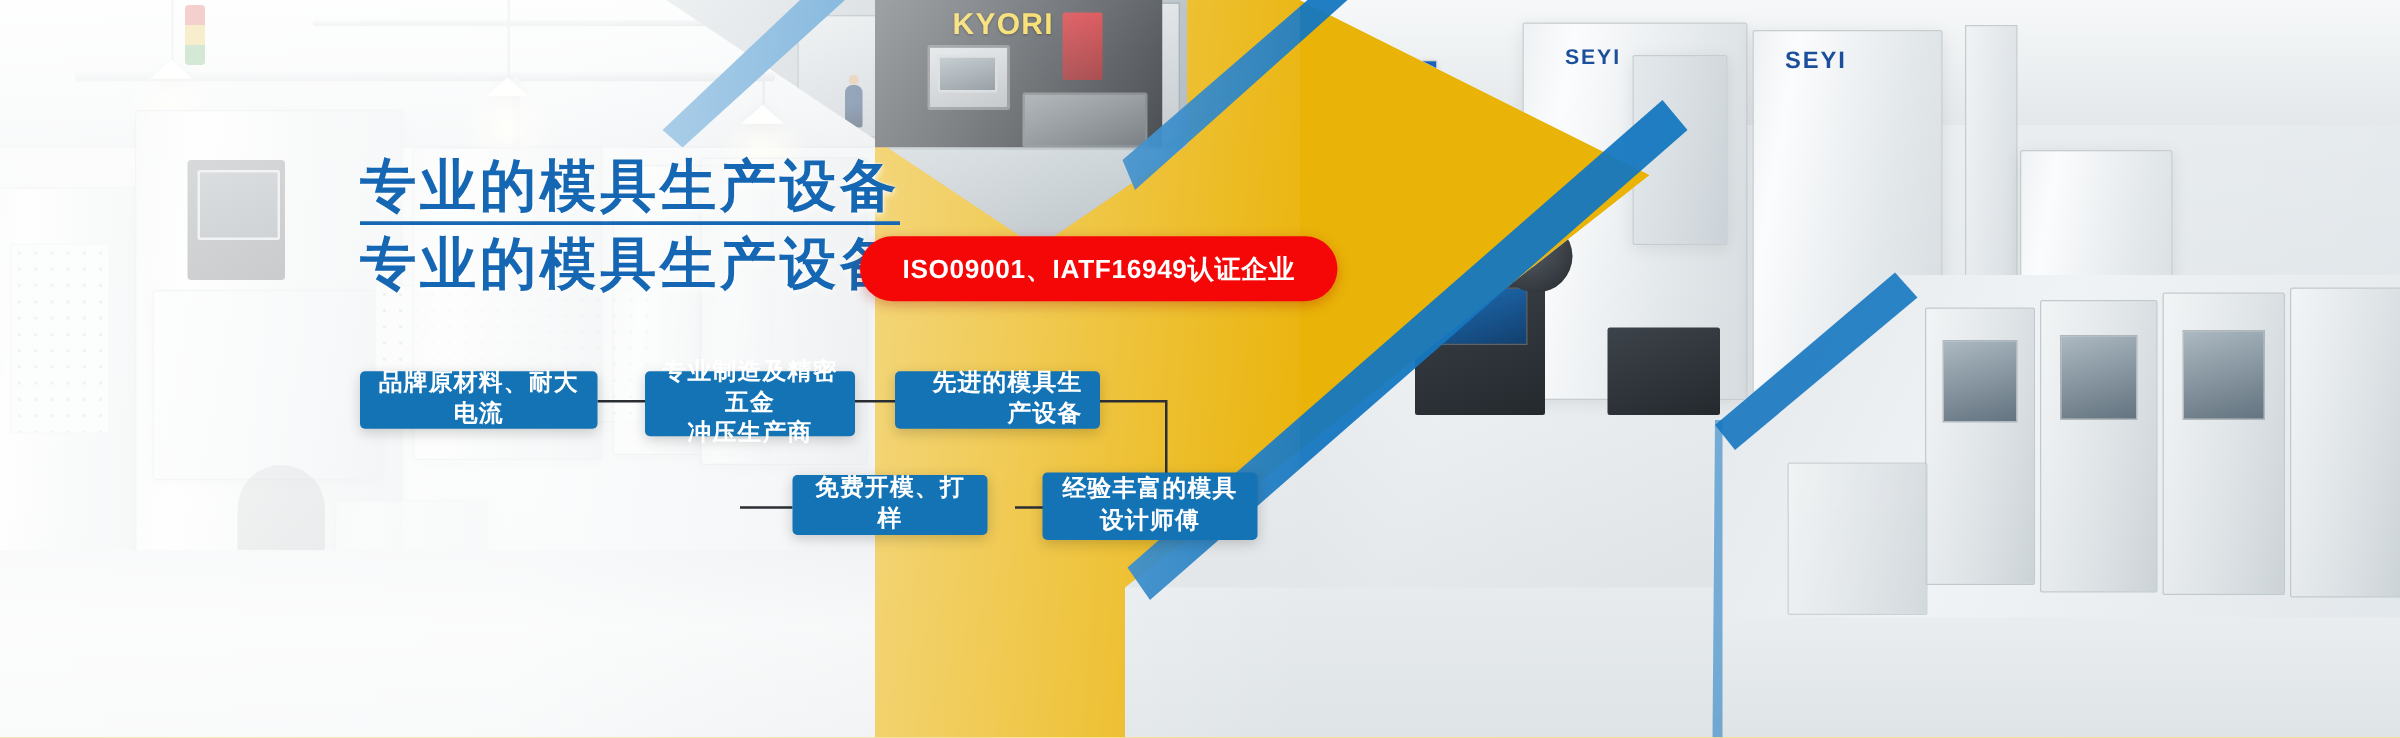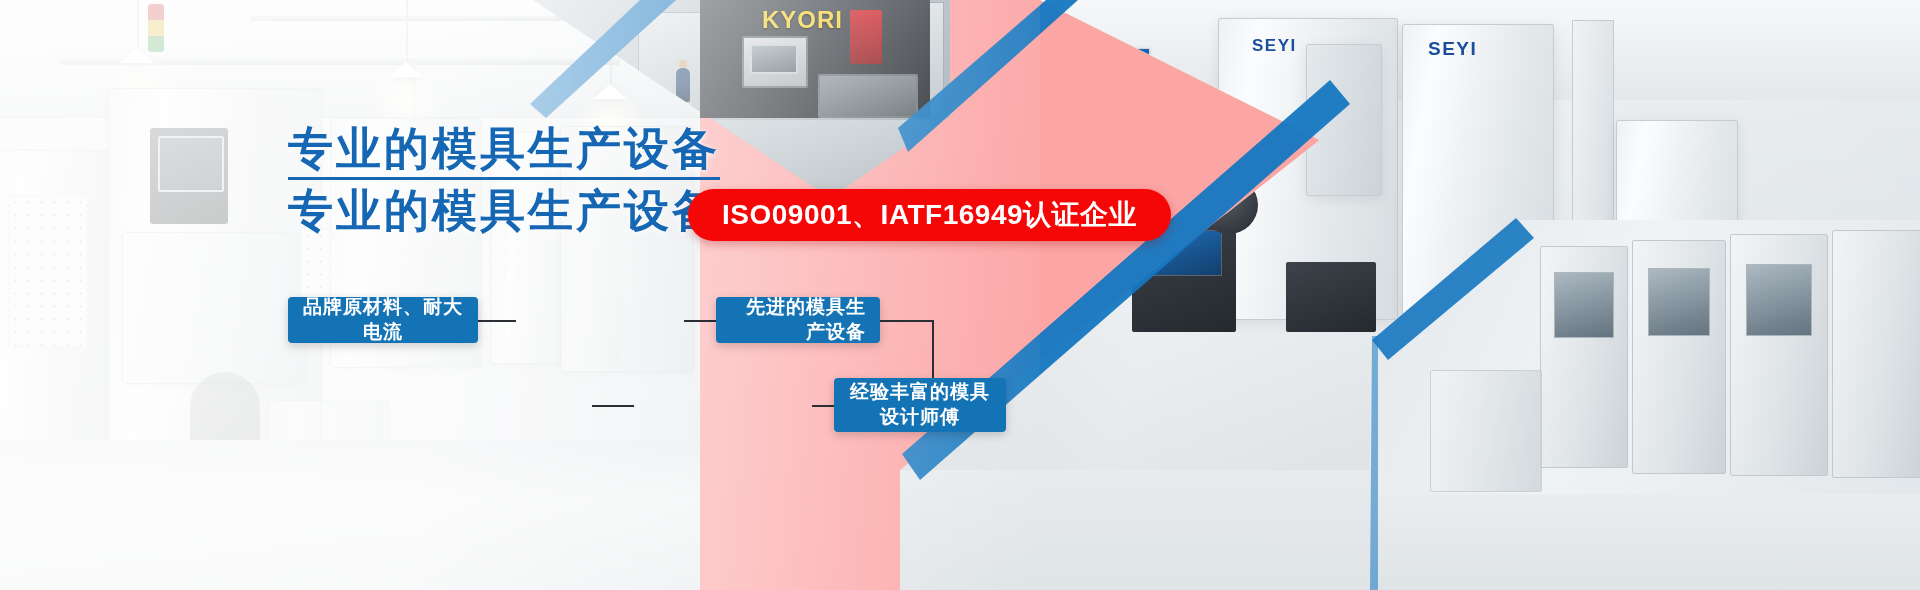--- a/index.html
+++ b/index.html
@@ -9,21 +9,21 @@
   }
   body {
     font-family: "Liberation Sans", "DejaVu Sans", sans-serif;
   }
 
   #banner {
     position: relative;
     width: 1920px;
     height: 590px;
     overflow: hidden;
-    background: #fca5a5;
+    background: #eab308;
   }
 
   
   .photo {
     position: absolute;
     overflow: hidden;
   }
 
   
   #photo-left {
@@ -288,21 +288,21 @@
     height: 52px;
     padding: 0 34px;
     display: flex;
     align-items: center;
     background: #f60707;
     border-radius: 26px 26px 26px 26px;
     box-shadow: 0 3px 10px rgba(160,0,0,.30);
   }
   #iso-badge-text {
     color: #ffffff;
-    font-size: 28px;
+    font-size: 21px;
     font-weight: 700;
     letter-spacing: .5px;
     white-space: nowrap;
   }
 
   
   .fbox {
     position: absolute;
     display: flex;
     align-items: center;
@@ -463,25 +463,31 @@
     <div class="connector h" style="left:684px; top:320px; width:32px;"></div>
     <div class="connector h" style="left:880px; top:320px; width:52px;"></div>
     <div class="connector v" style="left:932px; top:320px; height:85px;"></div>
     <div class="connector h" style="left:812px; top:405px; width:120px;"></div>
     <div class="connector h" style="left:592px; top:405px; width:42px;"></div>
 
     <div class="fbox" id="box-materials" style="left:288px; top:297px; width:190px; height:46px;">
       <span>品牌原材料、耐大电流</span>
     </div>
 
+    <div class="fbox" id="box-manufacturing" style="left:516px; top:297px; width:168px; height:52px;">
+      <span class="ml">专业制造及精密五金<br>冲压生产商</span>
+    </div>
 
     <div class="fbox" id="box-equipment" style="left:716px; top:297px; width:164px; height:46px;text-align:right;">
       <span>先进的模具生产设备</span>
     </div>
 
 
+    <div class="fbox" id="box-free-mold" style="left:634px; top:380px; width:156px; height:48px;">
+      <span>免费开模、打样</span>
+    </div>
 
     <div class="fbox" id="box-designers" style="left:834px; top:378px; width:172px; height:54px;">
       <span class="ml">经验丰富的模具<br>设计师傅</span>
     </div>
 
   </div>
 </div>
 
 </body></html>

